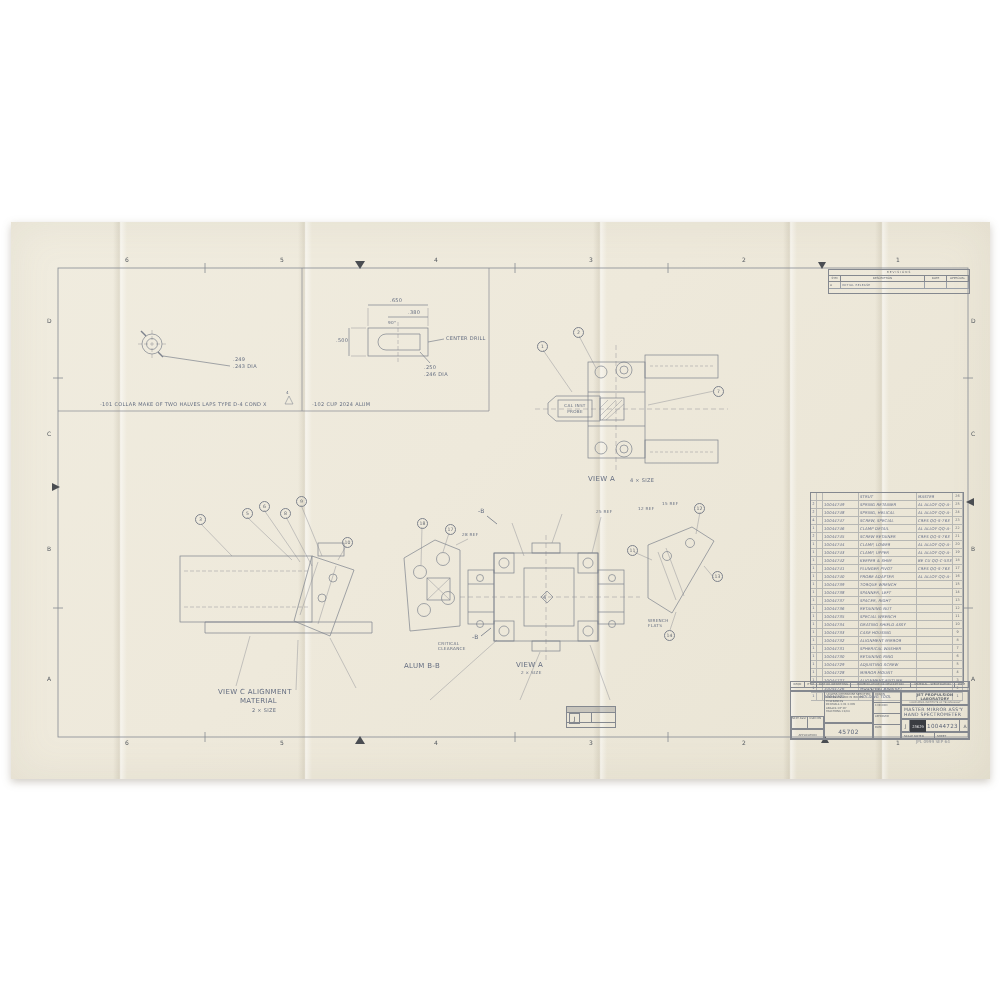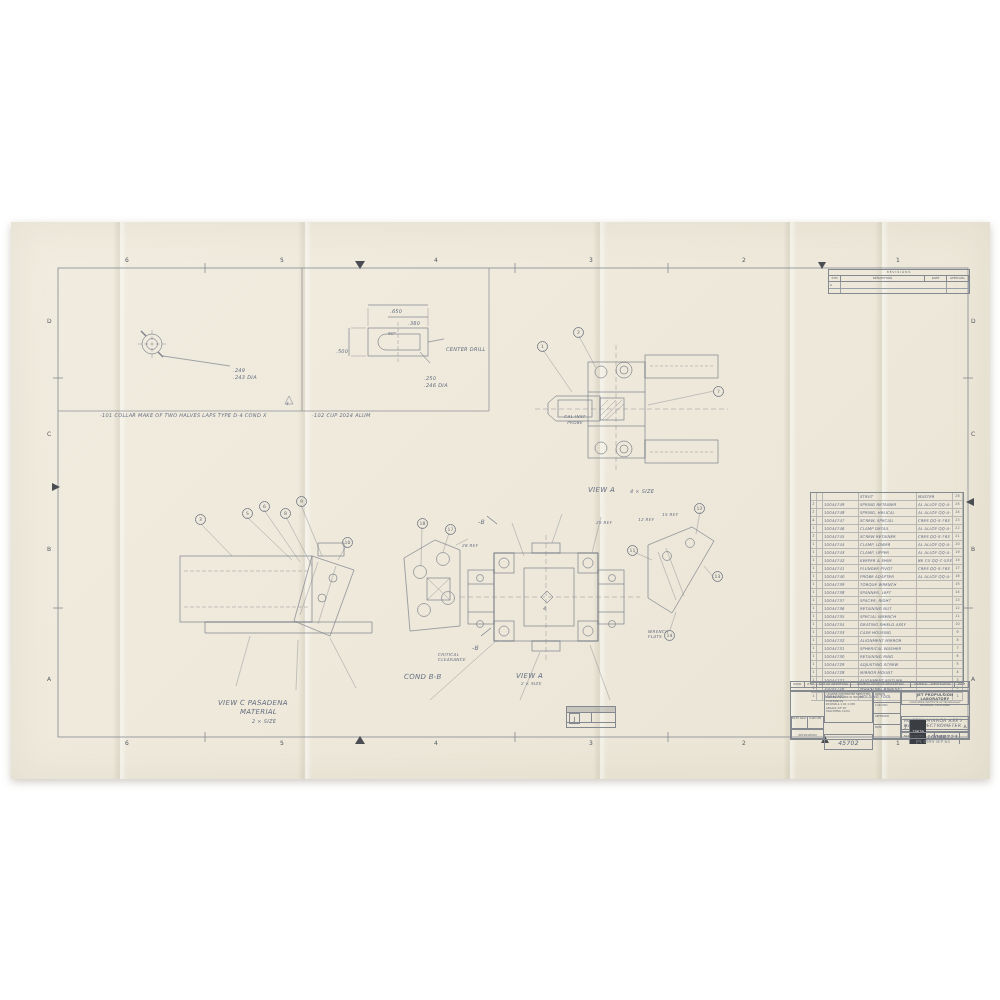--- a/index.html
+++ b/index.html
@@ -5,21 +5,21 @@
   html,body{margin:0;padding:0;background:#ffffff;}
   .stage{position:relative;width:1000px;height:1000px;background:#ffffff;overflow:hidden;
          font-family:"DejaVu Sans",sans-serif;}
   .paper{position:absolute;left:11px;top:222px;width:979px;height:557px;
          background:linear-gradient(135deg,#f0ecdf 0%,#eee9db 45%,#e9e4d4 100%);
          box-shadow:0 3px 8px rgba(120,110,90,.35), inset 0 0 40px rgba(160,150,120,.12);}
   .crease{position:absolute;top:222px;height:557px;width:14px;pointer-events:none;
           background:linear-gradient(90deg,rgba(150,140,115,0) 0%,rgba(150,140,115,.18) 45%,rgba(255,255,255,.5) 55%,rgba(150,140,115,0) 100%);}
   svg.lines{position:absolute;left:0;top:0;width:1000px;height:1000px;pointer-events:none;}
   .t{position:absolute;color:#6b7078;white-space:nowrap;}
-  .hand{font-style:italic;color:#646d80;letter-spacing:.3px;margin-top:11px;}
+  .hand{color:#646d80;letter-spacing:.3px;}
   .t7{font-size:7px;} .t6{font-size:6px;} .t5{font-size:5px;} .t4{font-size:4.2px;}
   .zone{position:absolute;font-size:6px;color:#555a60;}
   .balloon{position:absolute;width:9px;height:9px;border:.8px solid #7d828c;border-radius:50%;
            display:flex;align-items:center;justify-content:center;font-size:4.6px;color:#666b74;background:transparent;}
   
   .box{position:absolute;border:.8px solid #84888f;color:#5d636c;background:transparent;}
   .rev{left:828px;top:269px;width:140px;height:23px;font-size:2.9px;}
   .rev .hdr{height:5px;text-align:center;border-bottom:.5px solid #84888f;line-height:5px;letter-spacing:1px;}
   .rev .cols{display:grid;grid-template-columns:12px 84px 22px 22px;height:5px;border-bottom:.5px solid #84888f;}
   .rev .cols span{border-right:.5px solid #84888f;text-align:center;line-height:5px;overflow:hidden;}
@@ -252,25 +252,25 @@
   <span class="t hand t5" style="left:446px;top:335px">CENTER DRILL</span>
   <span class="t hand t5" style="left:424px;top:364px">.250</span>
   <span class="t hand t5" style="left:424px;top:371px">.246 DIA</span>
 
   <span class="t hand t4" style="left:560px;top:403px;width:30px;text-align:center">CAL INST</span>
   <span class="t hand t4" style="left:560px;top:409px;width:30px;text-align:center">PROBE</span>
 
   <span class="t hand t7" style="left:588px;top:475px">VIEW A</span>
   <span class="t hand t5" style="left:630px;top:477px">4 × SIZE</span>
 
-  <span class="t hand t7" style="left:404px;top:662px">COND B-B</span>
+  <span class="t hand t7" style="left:404px;top:662px">ALUM B-B</span>
   <span class="t hand t7" style="left:516px;top:661px">VIEW A</span>
   <span class="t hand t4" style="left:521px;top:670px">2 × SIZE</span>
 
-  <span class="t hand t7" style="left:218px;top:688px">VIEW C  PASADENA</span>
+  <span class="t hand t7" style="left:218px;top:688px">VIEW C  ALIGNMENT</span>
   <span class="t hand t7" style="left:240px;top:697px">MATERIAL</span>
   <span class="t hand t5" style="left:252px;top:707px">2 × SIZE</span>
 
   <span class="t hand t4" style="left:438px;top:641px">CRITICAL</span>
   <span class="t hand t4" style="left:438px;top:646px">CLEARANCE</span>
   <span class="t hand t4" style="left:648px;top:618px">WRENCH</span>
   <span class="t hand t4" style="left:648px;top:623px">FLATS</span>
 
   <span class="t hand t6" style="left:478px;top:507px">-B</span>
   <span class="t hand t6" style="left:472px;top:633px">-B</span>

